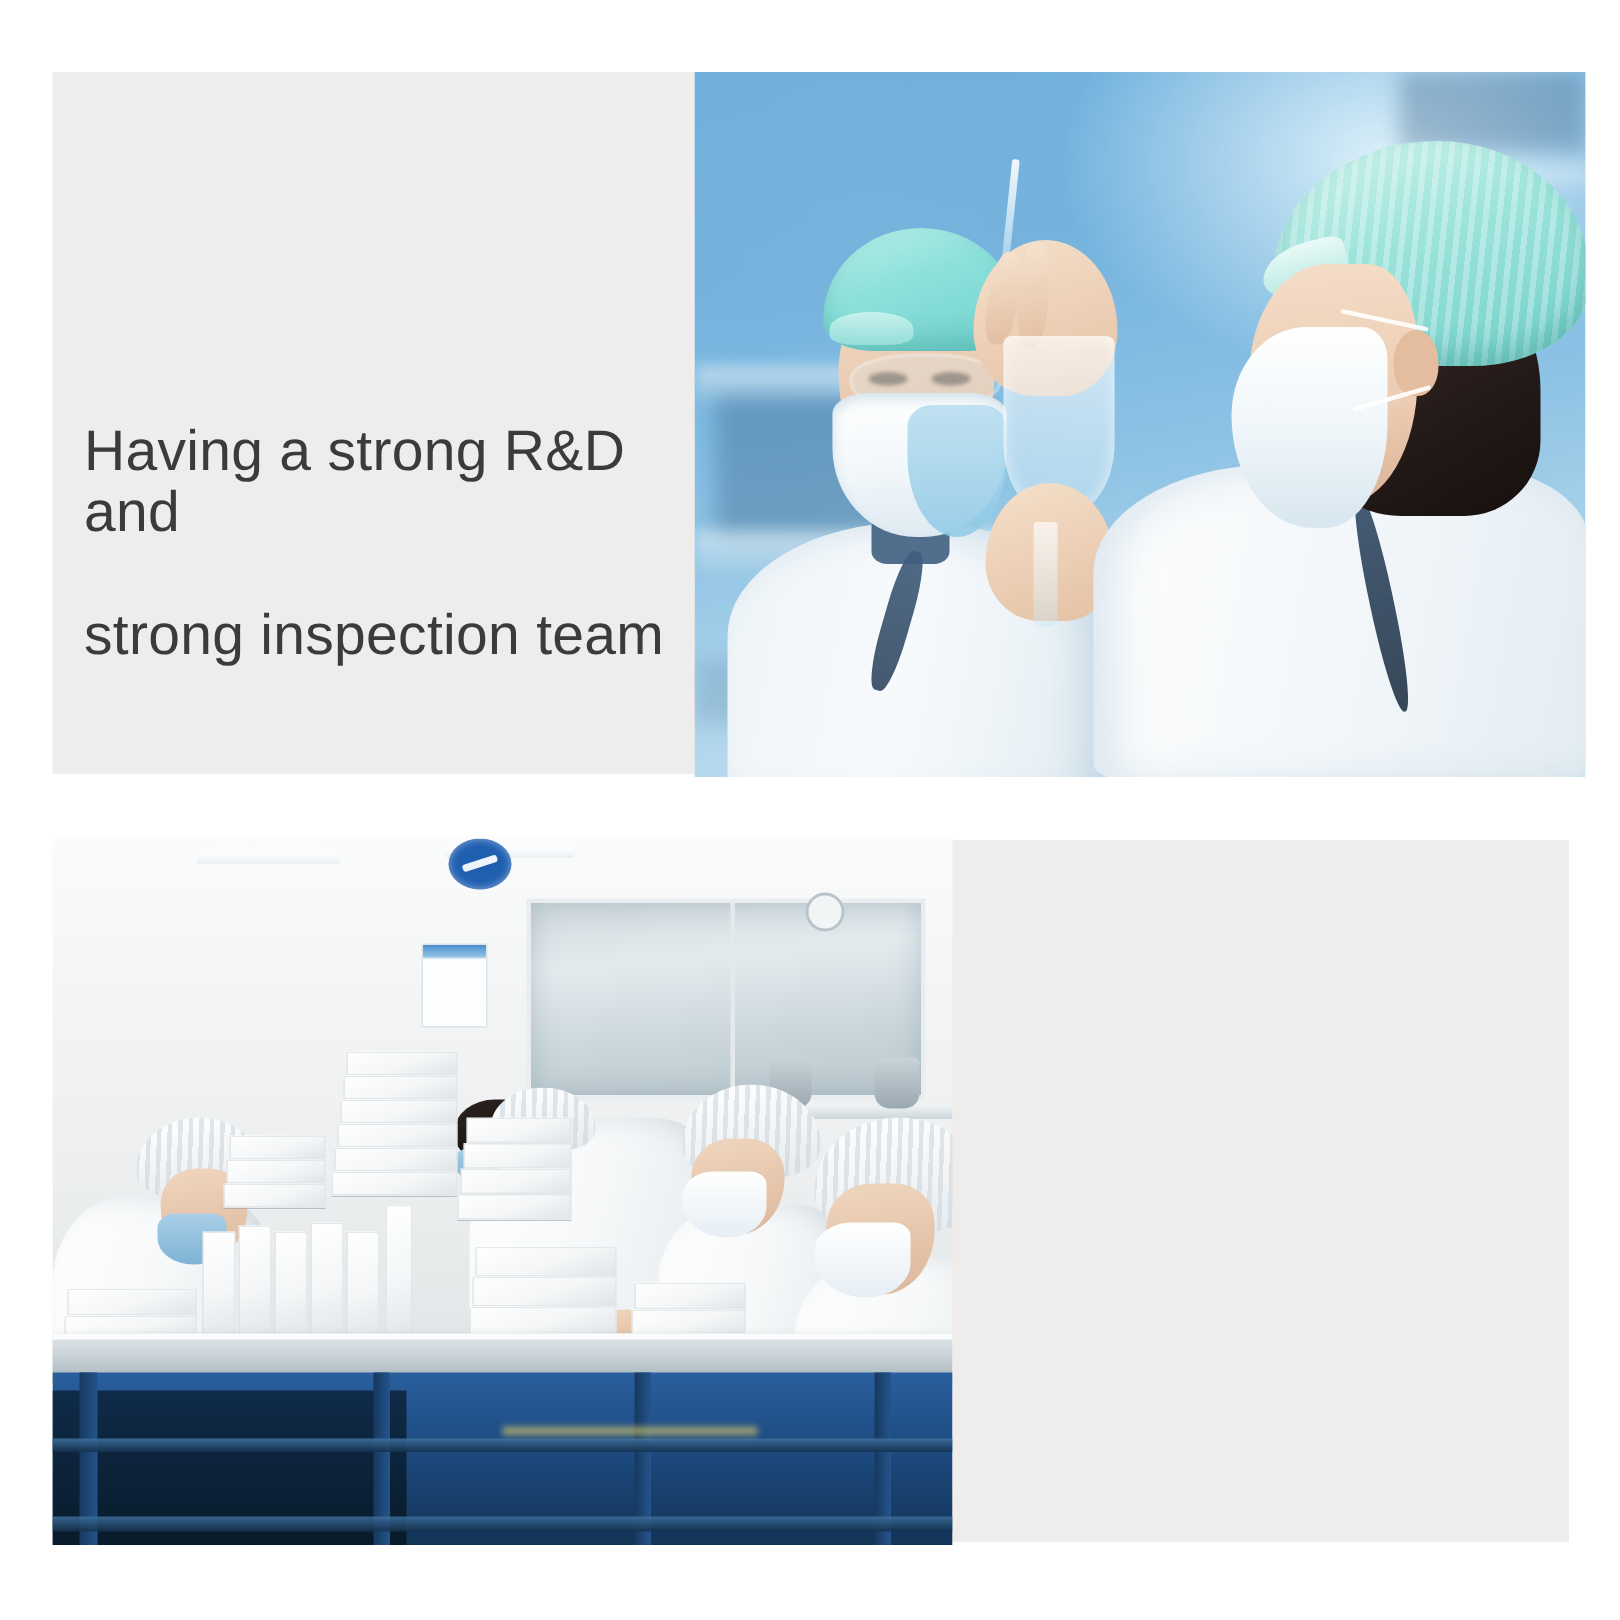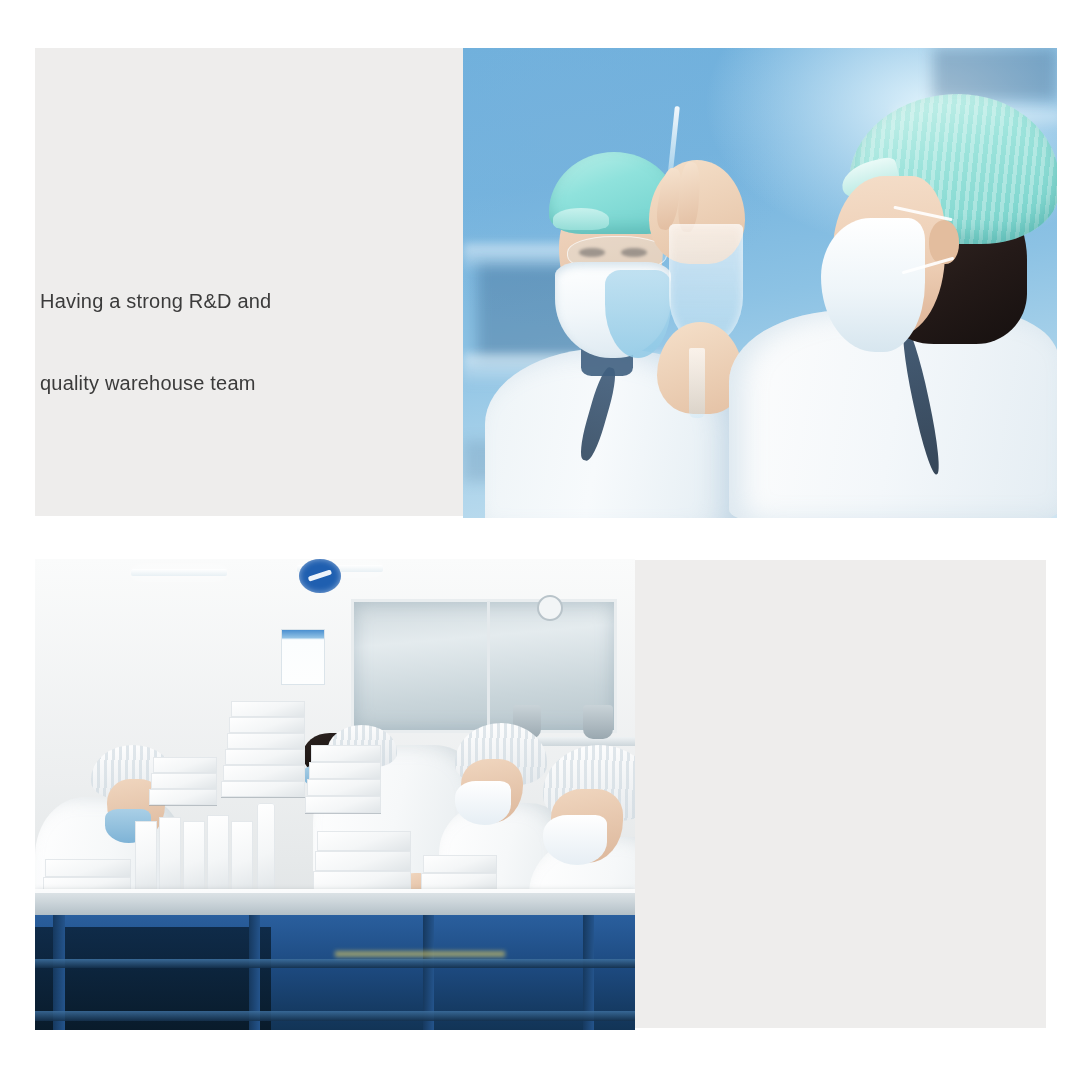--- a/index.html
+++ b/index.html
@@ -313,23 +313,23 @@
     border-radius: 45%;
   }
 </style>
 </head>
 <body>
 
 <div id="stage">
 
   <div class="panel gray-panel" style="left:35px; top:48px; width:470px; height:468px;"></div>
 
-  <div class="caption" style="left:40px; top:240px; width:420px; font-size:20px; line-height:41px;">
+  <div class="caption" style="left:56px; top:240px; width:420px; font-size:38px; line-height:41px;">
     <span class="line">Having a strong R&amp;D and</span>
-    <span class="line">quality warehouse team</span>
+    <span class="line">strong inspection team</span>
   </div>
 
   <div class="photo" style="left:463px; top:48px; width:594px; height:470px;">
     <div class="scene">
 
       <div class="lay lab-bg"></div>
 
       <div class="lay lab-shelf" style="left:430px; top:60px; width:170px; height:16px;"></div>
       <div class="lay lab-shelf" style="left:452px; top:128px; width:148px; height:13px;"></div>
       <div class="lay lab-dark" style="left:470px; top:0px; width:124px; height:52px;"></div>

